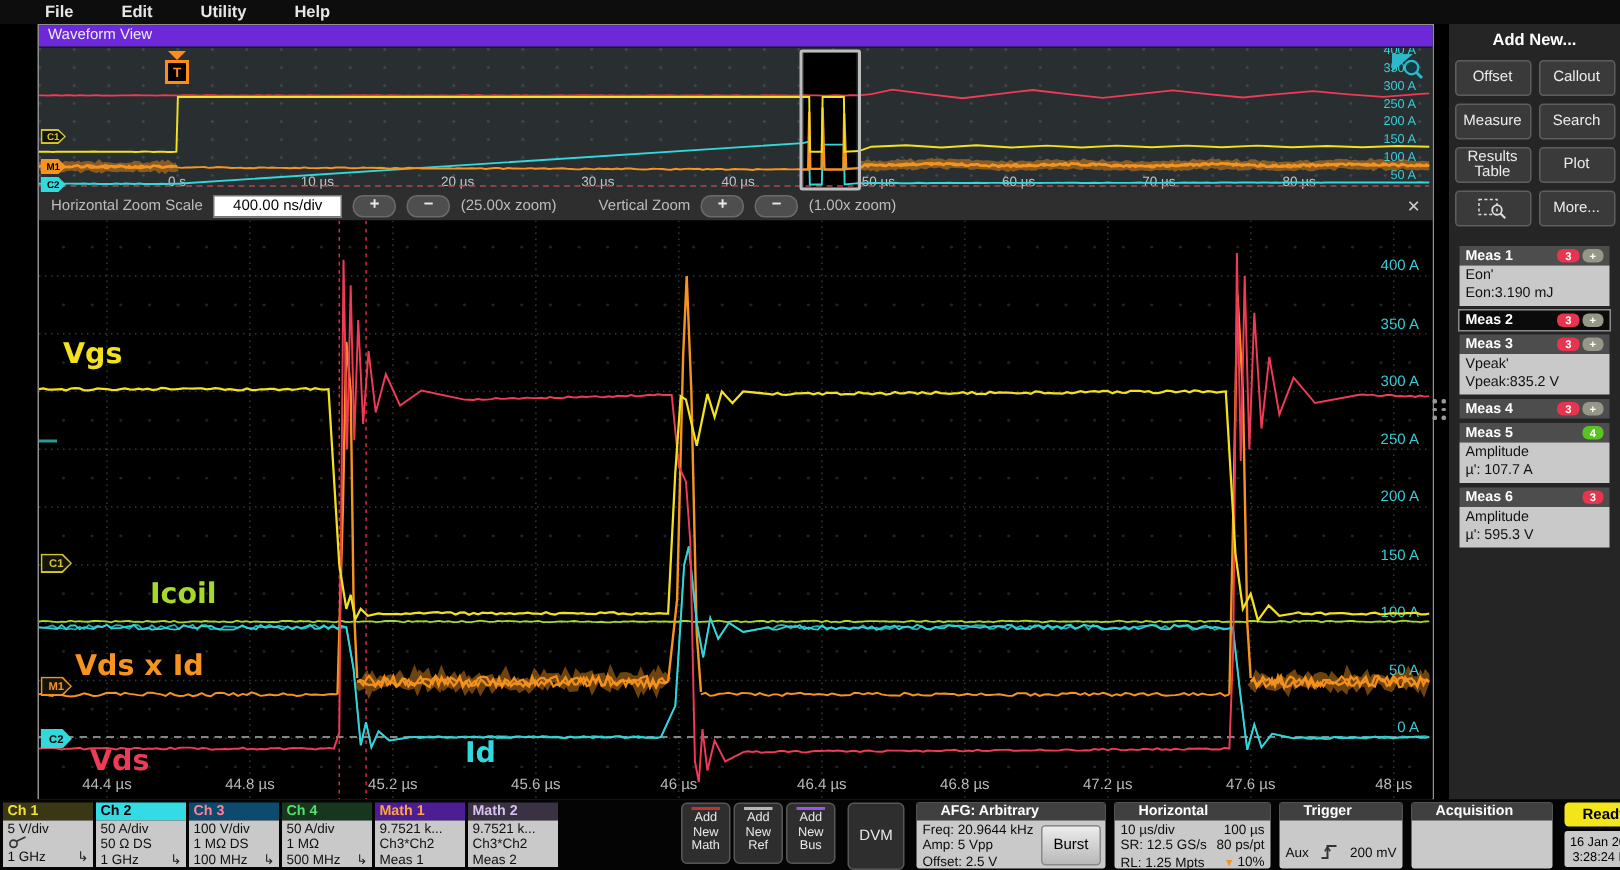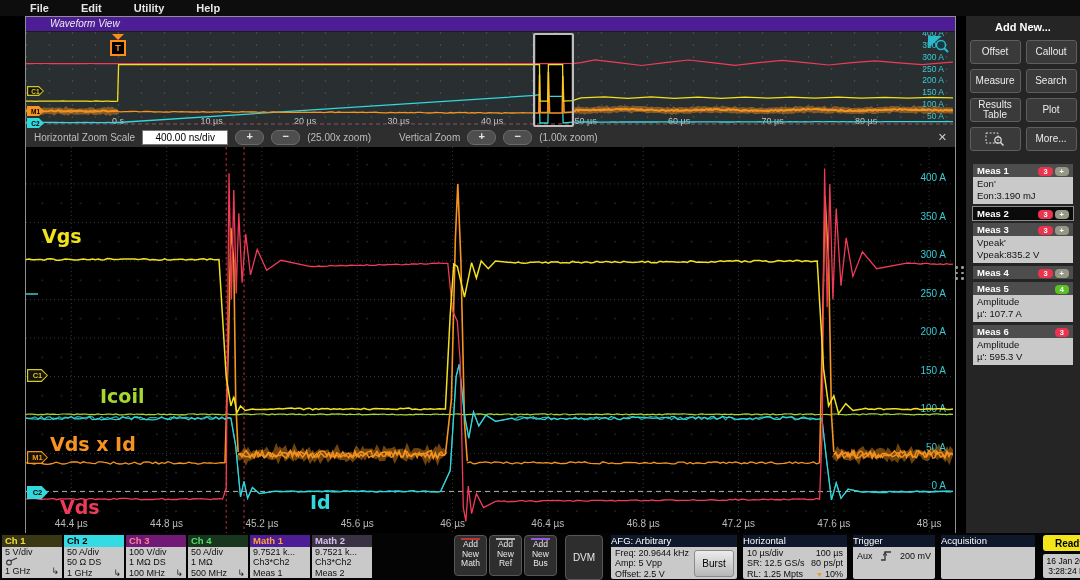--- a/index.html
+++ b/index.html
@@ -6,22 +6,22 @@
   body{width:1080px;height:580px;position:relative;overflow:hidden;
        font-family:"Liberation Sans",sans-serif;color:#ddd;}
 
   
   #menubar{position:absolute;left:0;top:0;width:1080px;height:16px;background:#0d0d0d;
            display:flex;align-items:center;gap:32px;padding-left:30px;font-size:11px;font-weight:bold;color:#e6e6e6;}
   .menu-item{cursor:default;}
 
   
   #wavewin{position:absolute;left:25px;top:16px;width:929px;height:515px;border:1px solid #8f8f8f;background:#000;}
-  #tabbar{height:14px;background:#4c1d95;border-bottom:1px solid #1c1c1c;color:#ececec;
-          font-size:10px;line-height:14px;padding-left:24px;font-style:italic;}
+  #tabbar{height:14px;background:#6d28d9;border-bottom:1px solid #1c1c1c;color:#ececec;
+          font-size:10px;line-height:14px;padding-left:6px;}
   #overview{position:relative;height:96px;background:#292e30;overflow:hidden;
     background-image:radial-gradient(circle,#424a4d 0.7px,transparent 1.2px);
     background-size:23px 12px;background-position:12px 7px;}
   #ovbox-bg{position:absolute;background:#000;}
   #ovbox-frame{position:absolute;border:2px solid #bdbdbd;border-radius:2px;background:transparent;}
   #zoombar{position:relative;height:19px;background:#2e2e2e;display:flex;align-items:center;
            gap:7px;padding:0 8px;font-size:10px;color:#bdbdbd;}
   #zoombar input{width:84px;height:13px;font-size:10px;border:1px solid #777;background:#fff;color:#000;
                  text-align:center;font-family:"Liberation Sans",sans-serif;padding:0;}
   .zbtn{width:27px;height:13px;background:#4e4e4e;border:1px solid #6a6a6a;border-radius:7px;
@@ -73,21 +73,21 @@
   .chb-row{display:flex;align-items:center;}
   .chb-row.spread{justify-content:space-between;}
   .corner{font-size:9px;color:#222;}
   .addnew{width:33px;height:41px;background:#2e2e2e;border:1px solid #575757;border-radius:4px;color:#e8e8e8;
           font-size:8.5px;line-height:9.5px;text-align:center;padding-top:4px;box-sizing:border-box;position:relative;flex:none;}
   .addnew .strip{position:absolute;top:1.5px;left:6px;right:6px;height:2px;}
   .addnew.first{margin-left:80px;}
   #dvm{width:36px;height:43px;background:#2e2e2e;border:1px solid #575757;border-radius:4px;color:#e8e8e8;
        font-size:10px;display:flex;align-items:center;justify-content:center;margin-left:6px;flex:none;}
   .panel{height:44px;background:#c9c9c9;border-radius:2px;flex:none;box-sizing:border-box;}
-  .panel-h{height:12px;background:#0f172a;color:#fff;font-size:9.5px;line-height:12px;padding:0 0;font-weight:normal;}
+  .panel-h{height:12px;background:#404040;color:#fff;font-size:9.5px;line-height:12px;padding:0 16px;font-weight:bold;}
   .panel-b{font-size:9px;color:#0d0d0d;line-height:10.4px;padding:1px 4px;}
   .prow{display:flex;justify-content:space-between;align-items:center;}
   #afg{width:126px;margin-left:6px;position:relative;}
   #burst-btn{position:absolute;right:3px;top:15px;width:38px;height:25px;background:linear-gradient(#ececec,#b8b8b8);
              border:1px solid #8a8a8a;border-radius:3px;color:#000;font-size:10px;display:flex;align-items:center;justify-content:center;}
   #horizontal{width:104px;margin-left:4px;}
   #trigger{width:82px;margin-left:4px;}
   #acquisition{width:94px;margin-left:4px;}
   #statuscol{width:54px;margin-left:6px;flex:none;}
   #ready-btn{height:16px;background:#f2e51c;color:#000;font-weight:bold;font-size:10px;border-radius:3px;
@@ -376,21 +376,21 @@
           </div>
           <div class="chb-row">
             <span>50 Ω   DS</span>
           </div>
           <div class="chb-row spread">
             <span>1 GHz</span>
             <span class="corner">↳</span>
           </div>
         </div>
       </div><div class="chb">
-        <div class="chb-h" style="background: #701a75; color: rgb(255, 128, 151);">Ch 3</div>
+        <div class="chb-h" style="background: #0c4a6e; color: rgb(255, 128, 151);">Ch 3</div>
         <div class="chb-b">
           <div class="chb-row">
             <span>100 V/div</span>
           </div>
           <div class="chb-row">
             <span>1 MΩ   DS</span>
           </div>
           <div class="chb-row spread">
             <span>100 MHz</span>
             <span class="corner">↳</span>
@@ -479,21 +479,21 @@
       <div class="prow">
           <span>RL: 1.25 Mpts</span>
           <span><span class="posmark">▼</span><span>10%</span></span>
         </div>
     </div>
   </div>
 
   <div class="panel" id="trigger">
     <div class="panel-h">Trigger</div>
     <div class="panel-b">
-      <div class="prow" style="margin-top:2px">
+      <div class="prow" style="margin-top:14px">
         <span>Aux</span>
         <svg width="12" height="12">
             <polyline points="1,10 5,10 5,2 11,2" fill="none" stroke="#333" stroke-width="1.3"></polyline>
             <polyline points="3.2,5.5 5,2.8 6.8,5.5" fill="none" stroke="#333" stroke-width="1.1"></polyline>
           </svg>
         <span>200 mV</span>
       </div>
     </div>
   </div>
 

